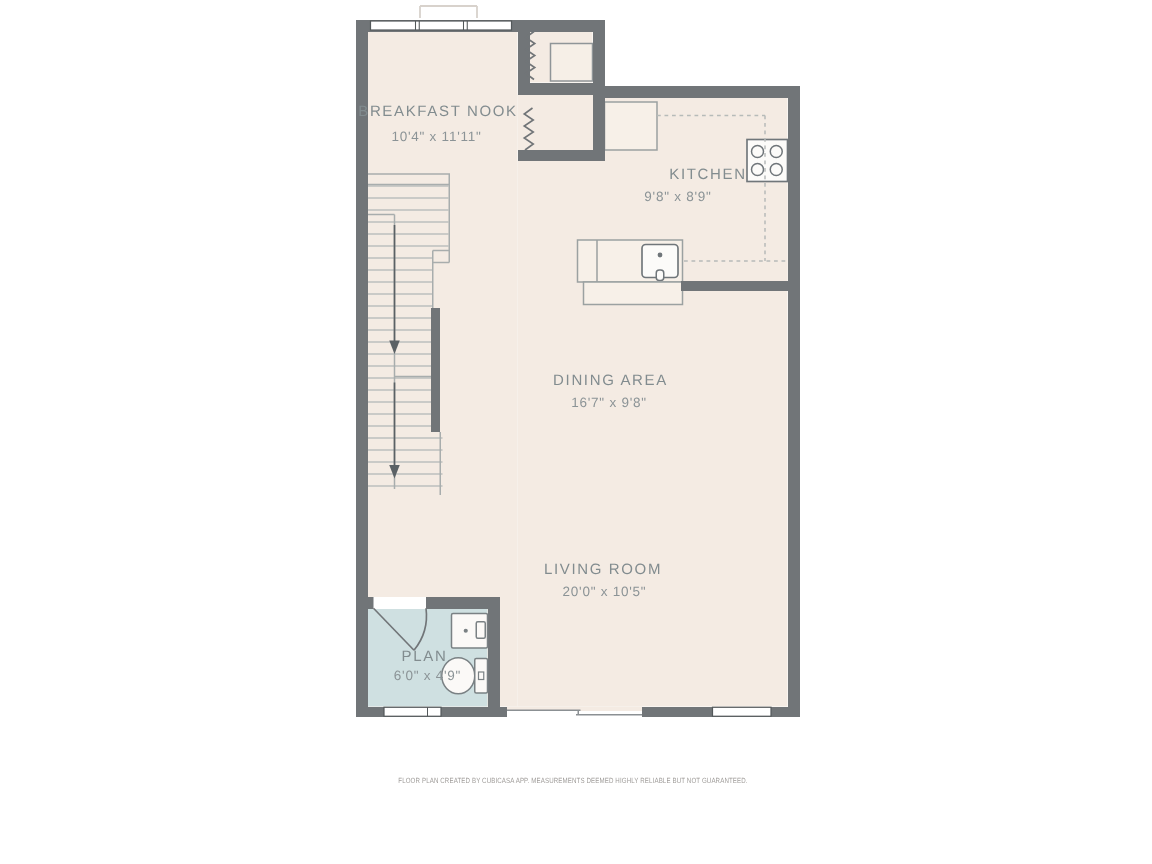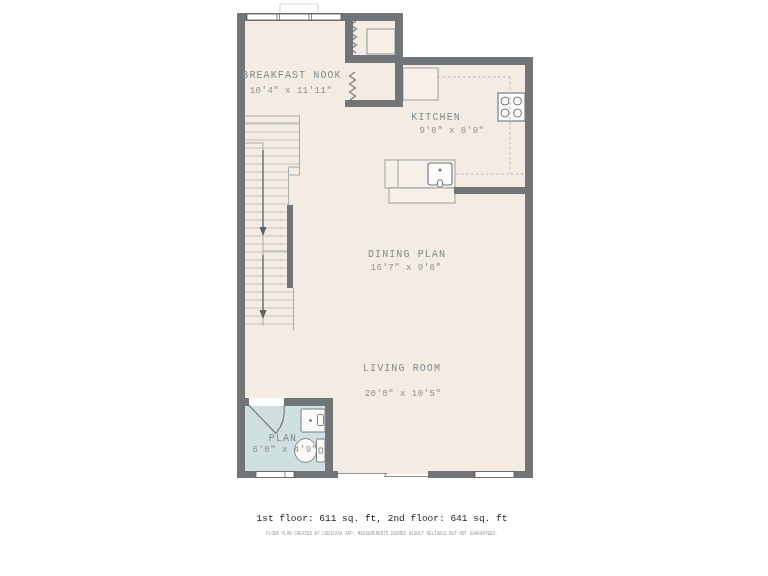--- a/index.html
+++ b/index.html
@@ -1,17 +1,17 @@
 <!DOCTYPE html>
 <html><head>
 <meta charset="utf-8">
 <style>
   html,body{margin:0;padding:0;background:#ffffff;}
   .stage{position:relative;width:764px;height:576px;background:#ffffff;overflow:hidden;
-         font-family:Liberation Mono, monospace;}
+         font-family:Liberation Sans, sans-serif;}
   .plan-svg{position:absolute;left:0;top:0;}
   .room-name{position:absolute;transform:translate(-50%,-50%);white-space:nowrap;
              font-size:10px;letter-spacing:1.1px;color:#828c8f;font-weight:400;}
   .room-dims{position:absolute;transform:translate(-50%,-50%);white-space:nowrap;
              font-size:9px;letter-spacing:0.5px;color:#8b9396;}
   .summary{position:absolute;left:0;right:0;top:512px;text-align:center;color:#232323;}
   .summary-total{font-size:10px;font-weight:bold;color:#161616;line-height:14px;}
   .summary-line{font-size:9.5px;line-height:13px;}
   .footer-note{font-size:5px;color:#9e9b98;margin-top:6px;letter-spacing:0.1px;
                transform:scaleX(0.82);transform-origin:center;}
@@ -115,30 +115,29 @@
         <ellipse cx="305.5" cy="450.5" rx="11" ry="12" fill="#fbf9f7" stroke="#7a8184" stroke-width="1"></ellipse>
         <rect x="316.5" y="439" width="8.5" height="23" rx="1" fill="#fbf9f7" stroke="#7a8184" stroke-width="1"></rect>
         <rect x="319" y="448" width="3.5" height="5" fill="none" stroke="#7a8184" stroke-width="0.8"></rect>
       </g>
     </g>
   </svg>
 
   <div class="room-name" style="left:292px;top:75px">BREAKFAST NOOK</div>
   <div class="room-dims" style="left:291px;top:91px">10'4" x 11'11"</div>
 
-  <div class="room-name" style="left:436px;top:117px">KITCHEN</div>
+  <div class="room-name" style="left:472px;top:117px">KITCHEN</div>
   <div class="room-dims" style="left:452px;top:131px">9'8" x 8'9"</div>
 
-  <div class="room-name" style="left:407px;top:254px">DINING PLAN</div>
+  <div class="room-name" style="left:407px;top:254px">DINING AREA</div>
   <div class="room-dims" style="left:406px;top:268px">16'7" x 9'8"</div>
 
-  <div class="room-name" style="left:402px;top:368px">LIVING ROOM</div>
+  <div class="room-name" style="left:402px;top:380px">LIVING ROOM</div>
   <div class="room-dims" style="left:403px;top:394px">20'0" x 10'5"</div>
 
   <div class="room-name" style="left:283px;top:438px">PLAN</div>
   <div class="room-dims" style="left:285px;top:450px">6'0" x 4'9"</div>
 
   <div class="summary">
-    <div class="summary-line">1st floor: 611 sq. ft, 2nd floor: 641 sq. ft</div>
     <div class="footer-note">FLOOR PLAN CREATED BY CUBICASA APP. MEASUREMENTS DEEMED HIGHLY RELIABLE BUT NOT GUARANTEED.</div>
   </div>
 
 </div>
 
 </body></html>

